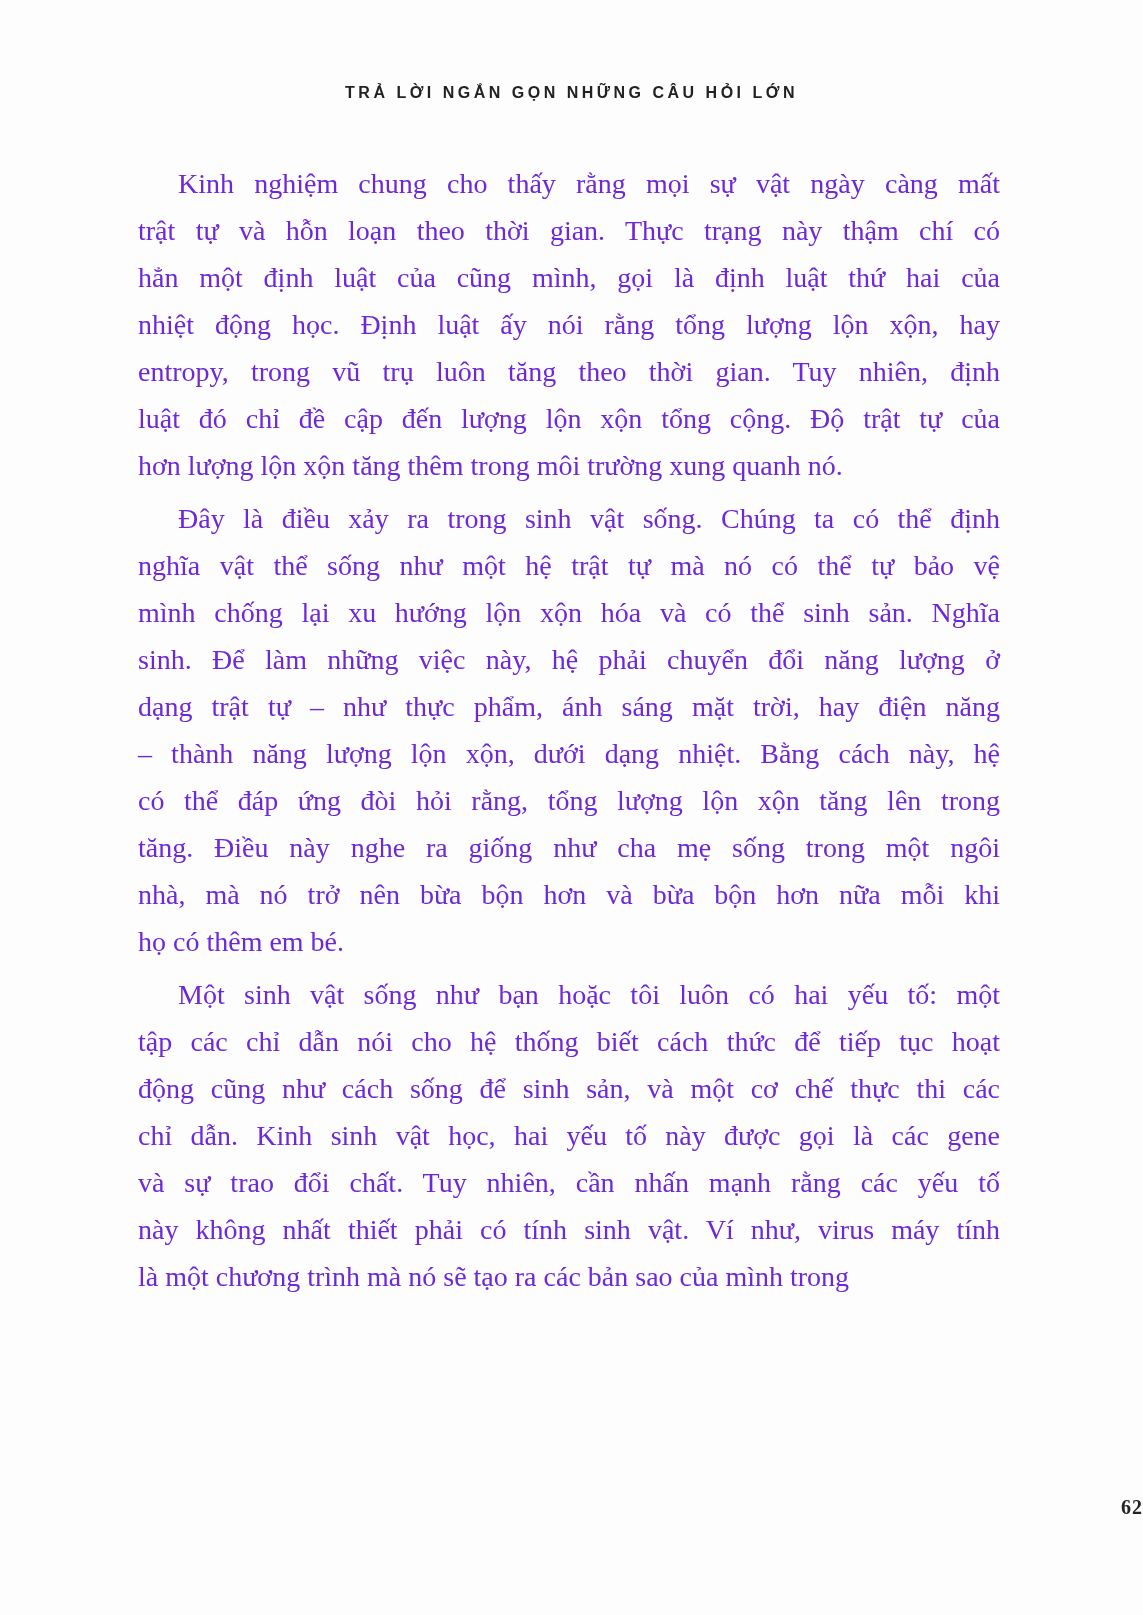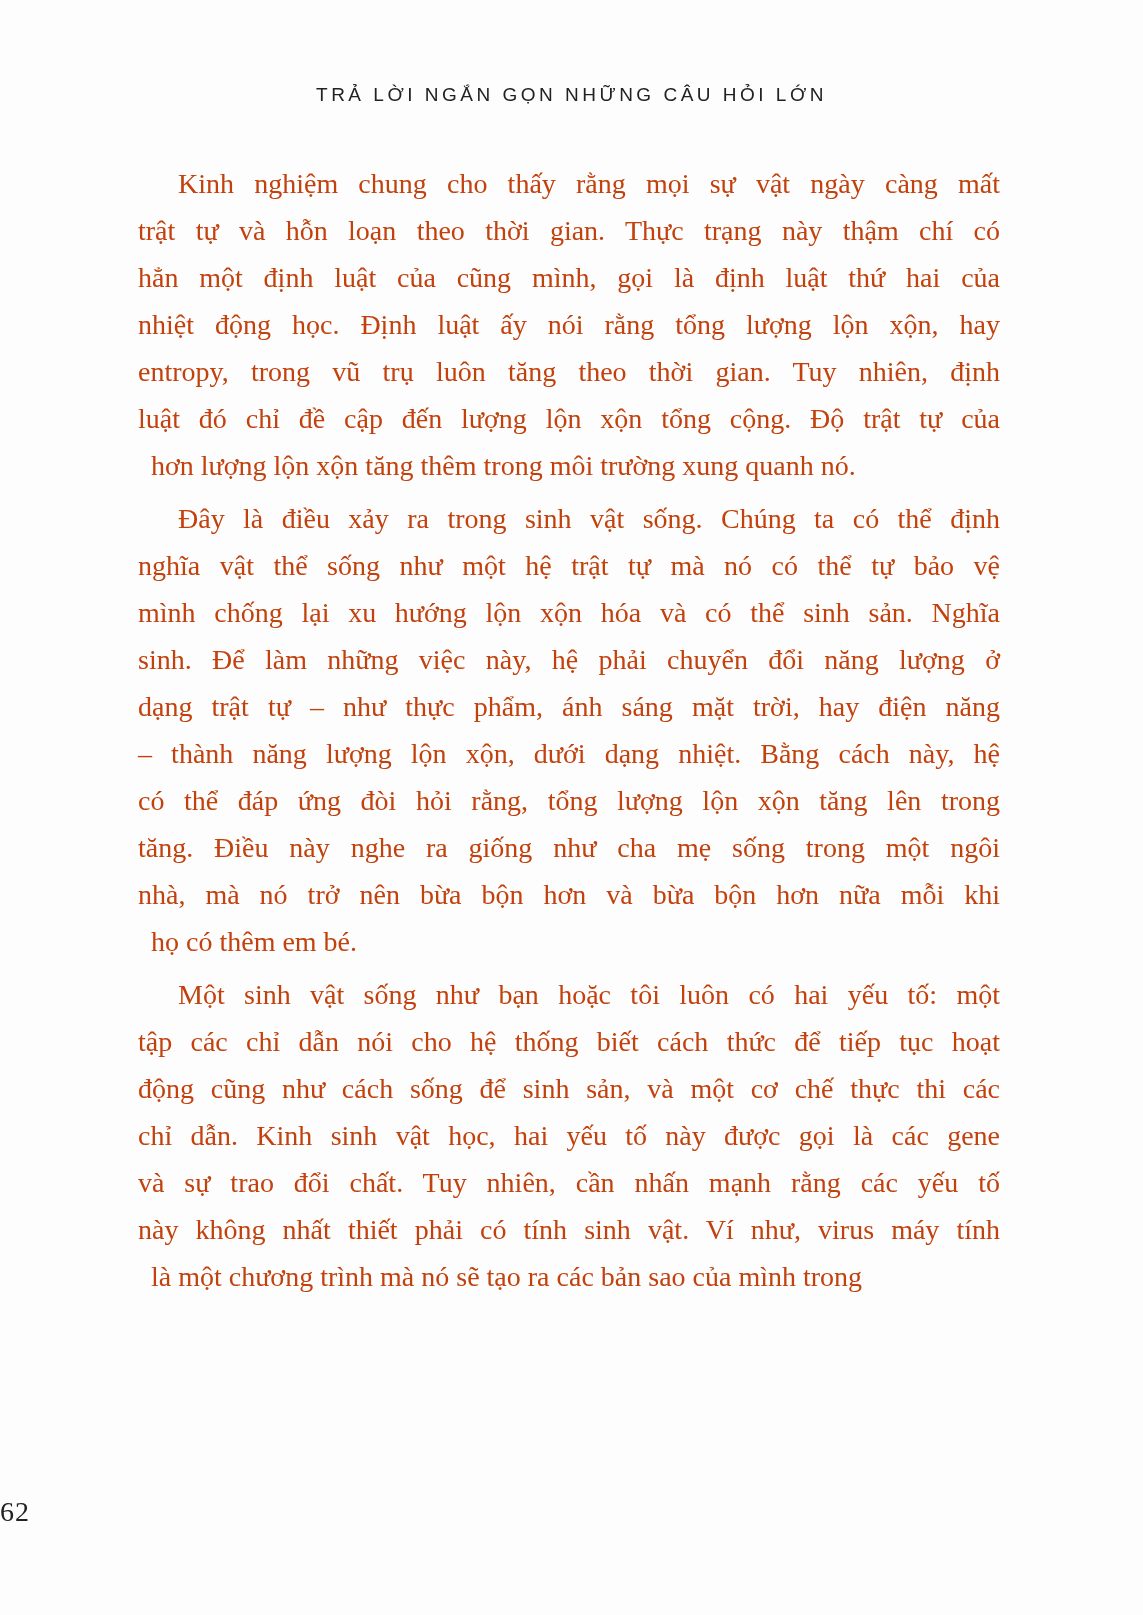--- a/index.html
+++ b/index.html
@@ -12,51 +12,52 @@
     font-family: "Liberation Serif", serif;
     overflow: hidden;
   }
   .running-head {
     position: absolute;
     top: 84px;
     left: 0;
     width: 100%;
     text-align: center;
     font-family: "Liberation Sans", sans-serif;
-    font-size: 19px;
-    font-weight: 400;
+    font-size: 16px;
+    font-weight: 700;
     letter-spacing: 3.5px;
     color: #222222;
   }
   .body-text {
     position: absolute;
     top: 160px;
     left: 138px;
     width: 862px;
     font-size: 28px;
     line-height: 47px;
-    color: #c2410c;
+    color: #6d28d9;
   }
   .paragraph + .paragraph { margin-top: 6px; }
   .line {
     text-align: justify;
     text-align-last: justify;
     white-space: normal;
   }
   .line.first { text-indent: 40px; }
-  .line.last  { text-align-last: left; margin-left: 13px; }
+  .line.last  { text-align-last: left; }
   .page-number {
     position: absolute;
     top: 1496px;
     left: 0;
     width: 100%;
-    text-align: left;
-    font-size: 28px;
+    text-align: right;
+    font-size: 20px;
     color: #222222;
     letter-spacing: 1px;
+    font-weight: bold;
   }
 </style>
 </head>
 <body>
 
 <div class="page">
   <div class="running-head">TRẢ LỜI NGẮN GỌN NHỮNG CÂU HỎI LỚN</div>
 
   <div class="body-text">
       <div class="paragraph">

